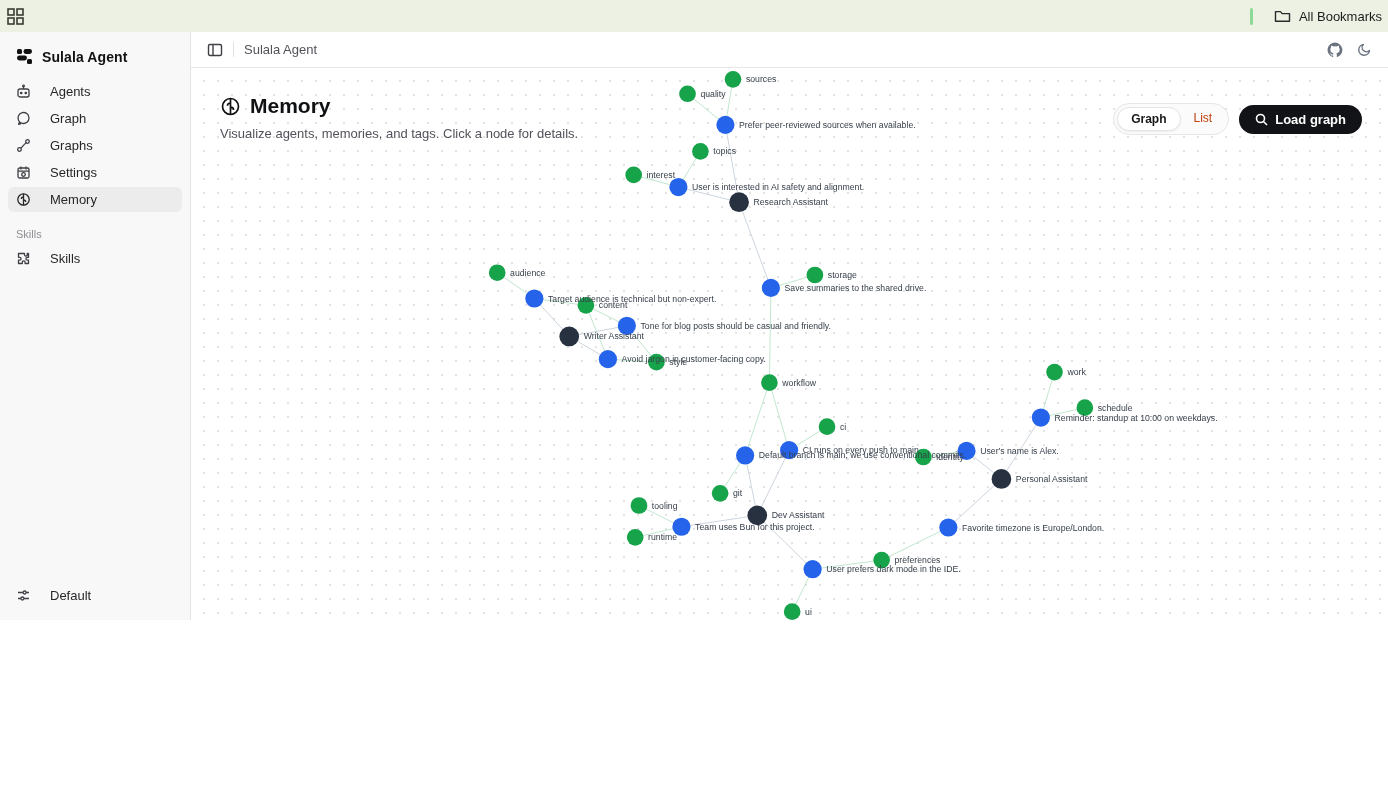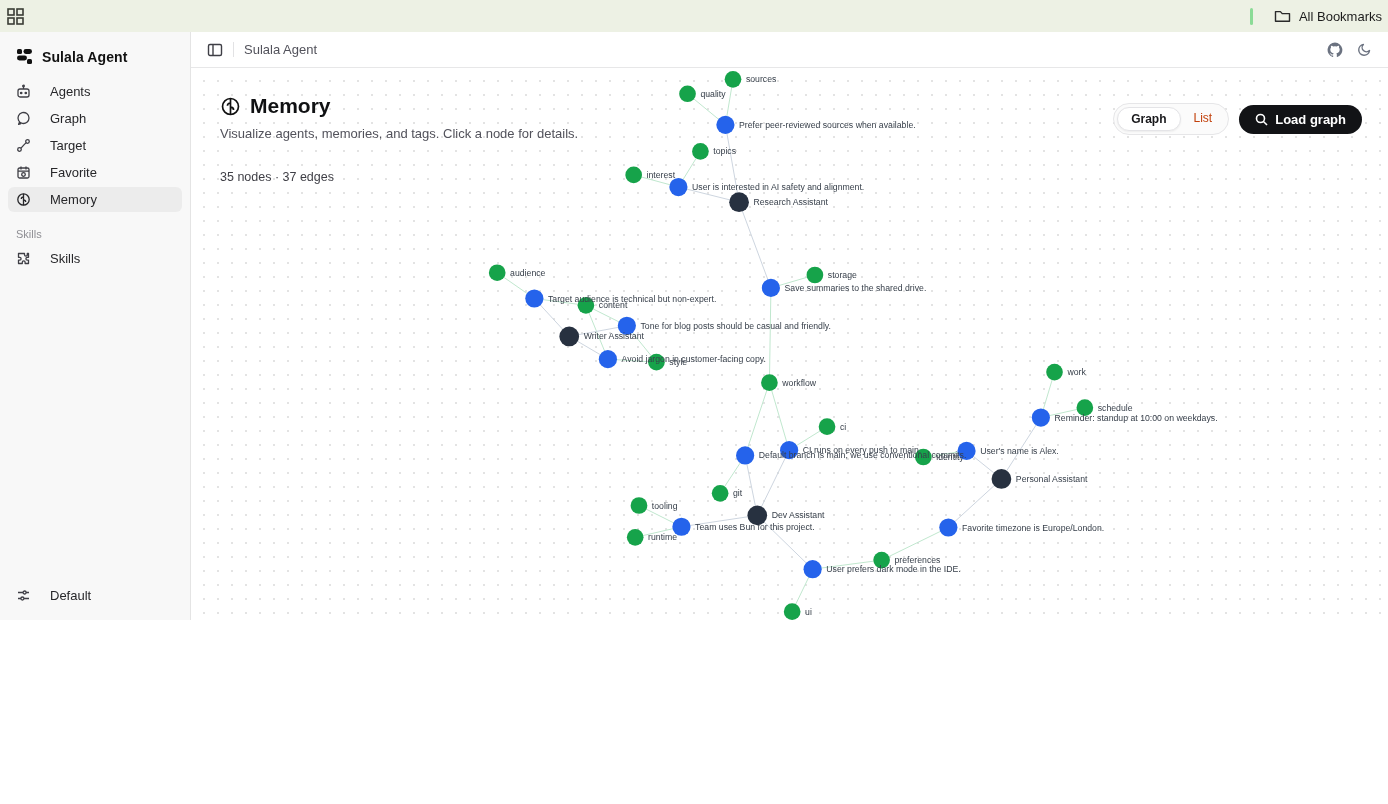--- a/index.html
+++ b/index.html
@@ -112,31 +112,31 @@
       <span>Graph</span>
     </div>
     <div class="nav-item">
       <span class="icon">
         <svg width="15" height="15" viewBox="0 0 15 15" fill="none" stroke="#3f3f46" stroke-width="1.3">
           <circle cx="3.5" cy="11.5" r="1.8"></circle>
             <circle cx="11.5" cy="3.5" r="1.8"></circle>
           <path d="M4.8 10.2 C7 8, 8 6.5, 10.2 4.8"></path>
         </svg>
       </span>
-      <span>Target</span>
+      <span>Graphs</span>
     </div>
     <div class="nav-item">
       <span class="icon">
         <svg width="15" height="15" viewBox="0 0 15 15" fill="none" stroke="#3f3f46" stroke-width="1.3">
           <rect x="2" y="3" width="11" height="10" rx="1.5"></rect>
             <path d="M5 1.5 v3 M10 1.5 v3 M2 6.2 h11"></path>
           <circle cx="7.5" cy="9.5" r="1.8"></circle>
         </svg>
       </span>
-      <span>Favorite</span>
+      <span>Settings</span>
     </div>
     <div class="nav-item selected">
       <span class="icon">
         <svg width="15" height="15" viewBox="0 0 15 15" fill="none" stroke="#27272a" stroke-width="1.3">
           <circle cx="7.5" cy="7.5" r="5.7"></circle>
             <path d="M7.5 1.8 v11.4 M7.5 5 c-1.5 0 -2.2 1 -2.2 2 M7.5 8 c1.5 0 2.2 1 2.2 2"></path>
         </svg>
       </span>
       <span>Memory</span>
     </div>
@@ -305,21 +305,20 @@
         <div class="title-row">
           <span class="icon">
             <svg width="21" height="21" viewBox="0 0 15 15" fill="none" stroke="#111" stroke-width="1.2">
               <circle cx="7.5" cy="7.5" r="5.7"></circle>
                 <path d="M7.5 1.8 v11.4 M7.5 5 c-1.5 0 -2.2 1 -2.2 2 M7.5 8 c1.5 0 2.2 1 2.2 2"></path>
             </svg>
           </span>
           <span class="page-title">Memory</span>
         </div>
         <div class="page-sub">Visualize agents, memories, and tags. Click a node for details.</div>
-        <div class="page-stats">35 nodes · 37 edges</div>
       </div>
 
       <div class="controls">
         <div class="seg">
           <span class="seg-btn active">Graph</span>
           <span class="seg-btn">List</span>
         </div>
         <div class="load-btn">
           <span class="icon">
             <svg width="13" height="13" viewBox="0 0 13 13" fill="none" stroke="#fff" stroke-width="1.6">

